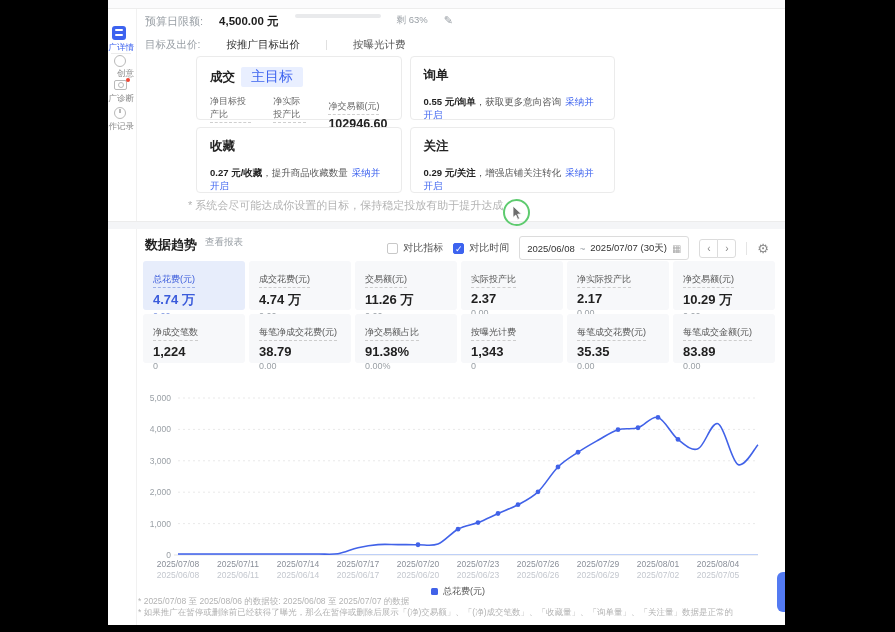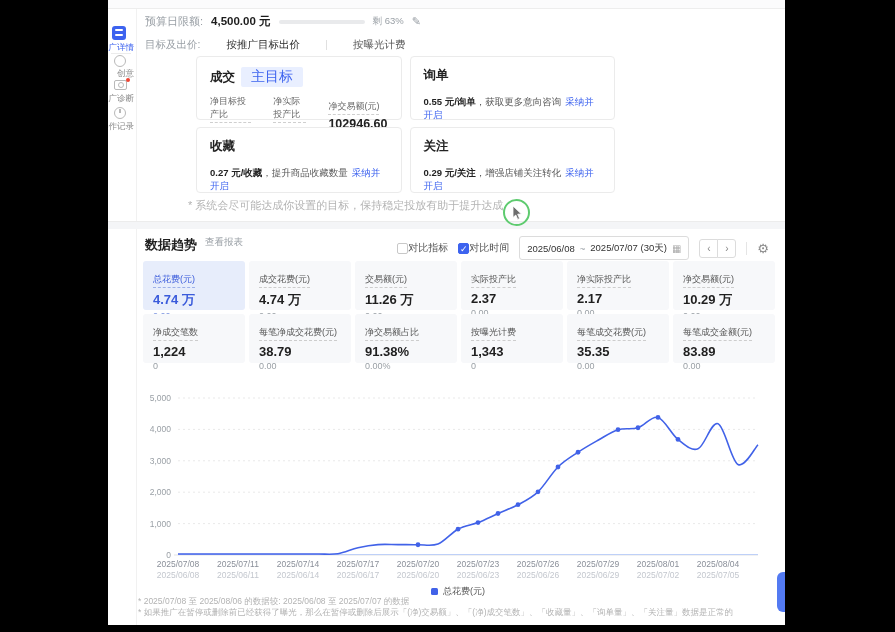--- a/index.html
+++ b/index.html
@@ -17,21 +17,21 @@
   .rail-div{position:absolute;left:3px;right:5px;top:44px;height:1px;background:#ececec}
   .g-ico{position:absolute;left:6px;border:1.5px solid #b9b9b9;box-sizing:border-box}
   .circle{width:12px;height:12px;border-radius:50%}
   .cam{width:13px;height:10px;border-radius:2px}
   .cam i{display:block;width:4px;height:4px;border:1px solid #b9b9b9;border-radius:50%;margin:1px auto 0}
   .clock i{display:block;width:1.5px;height:4px;background:#b9b9b9;margin:1px auto 0}
   .g-lbl{position:absolute;left:0;color:#8a8a8a}
   .red-dot{position:absolute;left:18px;width:4px;height:4px;background:#ee4433;border-radius:50%}
 
   
-  .budget-row{position:absolute;left:37px;top:14px;display:flex;align-items:center;gap:8px;font-size:11px}
+  .budget-row{position:absolute;left:37px;top:14px;display:flex;gap:16px;font-size:11px}
   .lbl{color:#9aa0a6}
   .budget-amt{color:#1c1c1c;font-weight:bold;font-size:11.5px}
   .pbar{width:86px;height:4px;background:#e9eaec;border-radius:2px;overflow:hidden}
   .pfill{height:4px;border-radius:2px;background:linear-gradient(90deg,#3d63ef,#7e9af6)}
   .remain{color:#9aa0a6;font-size:9.5px}
   .pencil{color:#9aa0a6;font-size:11px;cursor:pointer}
 
   .bidding-row{position:absolute;left:37px;top:38px;display:flex;align-items:center;gap:26px;font-size:10.5px}
   .tab-active{color:#2b2b2b}
   .tab-sep{width:1px;height:10px;background:#e0e0e0}
@@ -54,21 +54,21 @@
   .blue-link{color:#3d63ef;cursor:pointer;text-decoration:none;font-size:9.5px;margin-left:4px}
   .goal-note{position:absolute;left:80px;top:198px;font-size:11px;color:#b3b3b3}
 
   .divider-band{position:absolute;left:0;right:0;top:221px;height:7px;background:#f4f5f7;border-top:1px solid #ececec}
 
   
   .trend-header{position:absolute;left:37px;right:16px;top:236px;display:flex;align-items:flex-start}
   .trend-title{font-size:13px;font-weight:bold;color:#1f1f1f}
   .report-link{font-size:9.5px;color:#9aa0a6;margin-left:8px;cursor:pointer}
   .controls{margin-left:auto;display:flex;align-items:center;gap:10px}
-  .cb-group{display:flex;align-items:center;font-size:10px;color:#555;cursor:pointer}
+  .cb-group{display:flex;align-items:center;gap:5px;font-size:10px;color:#555;cursor:pointer}
   .cb{width:11px;height:11px;border:1px solid #c8c8c8;border-radius:2px;background:#fff;box-sizing:border-box}
   .cb.checked{background:#3d63ef;border-color:#3d63ef;color:#fff;font-size:9px;line-height:11px;text-align:center}
   .datebox{display:flex;align-items:center;gap:5px;border:1px solid #dcdcdc;border-radius:3px;height:22px;padding:0 7px;font-size:9.5px;color:#333;cursor:pointer}
   .datebox .tilde{color:#9aa0a6}
   .cal-icon{color:#aaa;font-size:10px}
   .pager{display:flex}
   .pg-btn{width:19px;height:19px;border:1px solid #dcdcdc;box-sizing:border-box;display:flex;align-items:center;justify-content:center;font-size:10px;color:#888;cursor:pointer;background:#fff}
   .pg-btn:first-child{border-radius:3px 0 0 3px}
   .pg-btn:last-child{border-radius:0 3px 3px 0;margin-left:-1px}
   .vsep{width:1px;height:13px;background:#e5e5e5}

